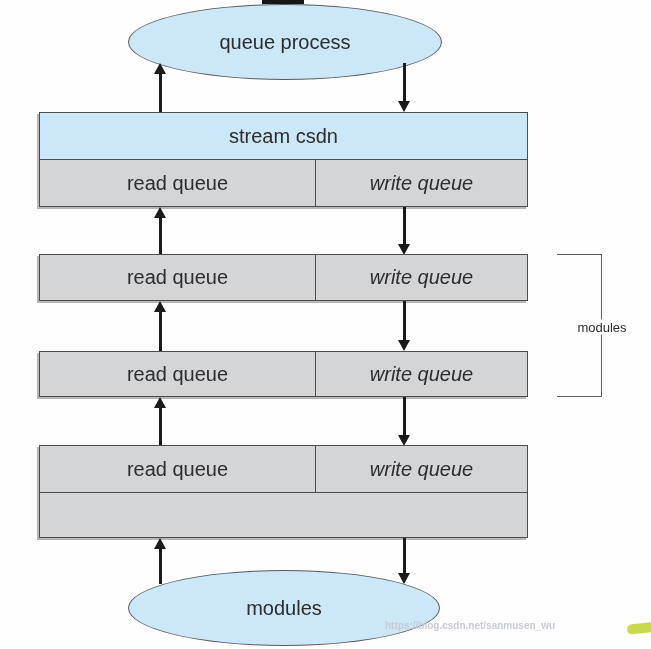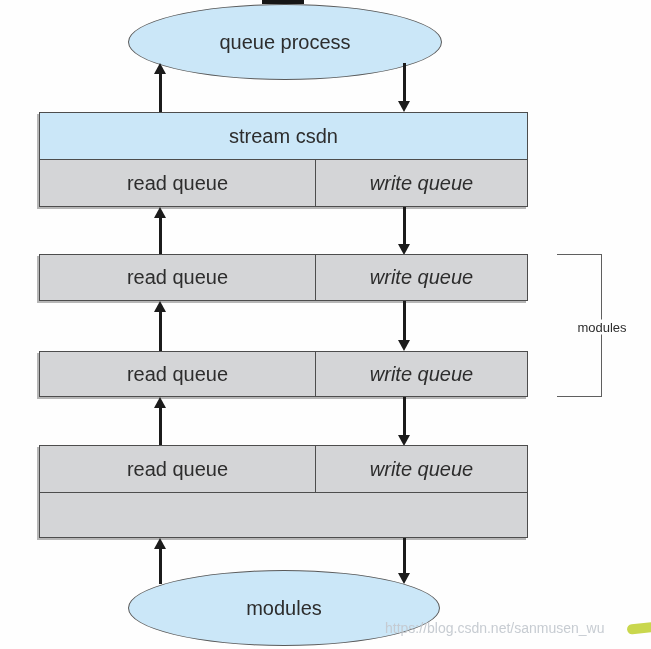--- a/index.html
+++ b/index.html
@@ -84,21 +84,21 @@
     border-bottom:1.5px solid #5f5f5f;
   }
   .bracket-label {
     position:absolute; left:602px; top:327px; transform:translate(-50%,-50%);
     background:#fefefe; padding:0 4px; font-size:13px; color:#2d2d2d; white-space:nowrap;
   }
 
   
   .watermark {
     position:absolute; left:385px; top:620px;
-    font-size:14px; color:rgba(196,201,208,0.95); white-space:nowrap;
+    font-size:10px; color:rgba(196,201,208,0.95); white-space:nowrap;font-weight:bold;
   }
   .wm-icon {
     position:absolute; left:627px; top:623px; width:34px; height:10px;
     background:#c9d74d; border-radius:5px; transform:rotate(-6deg);
   }
 </style>
 </head>
 <body>
 
 <div class="stage">

